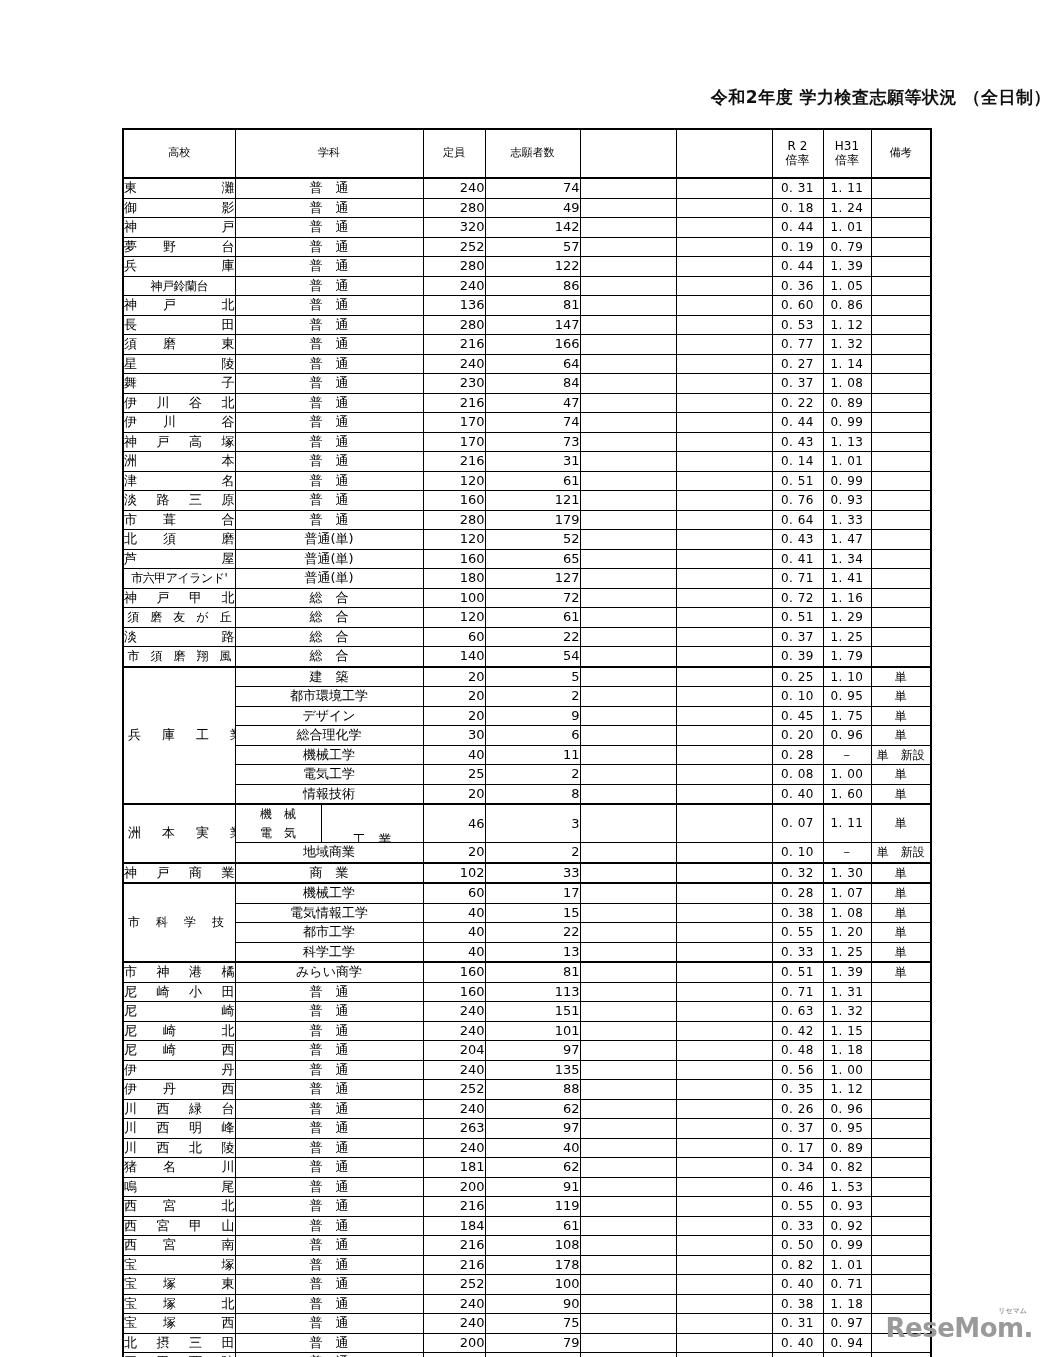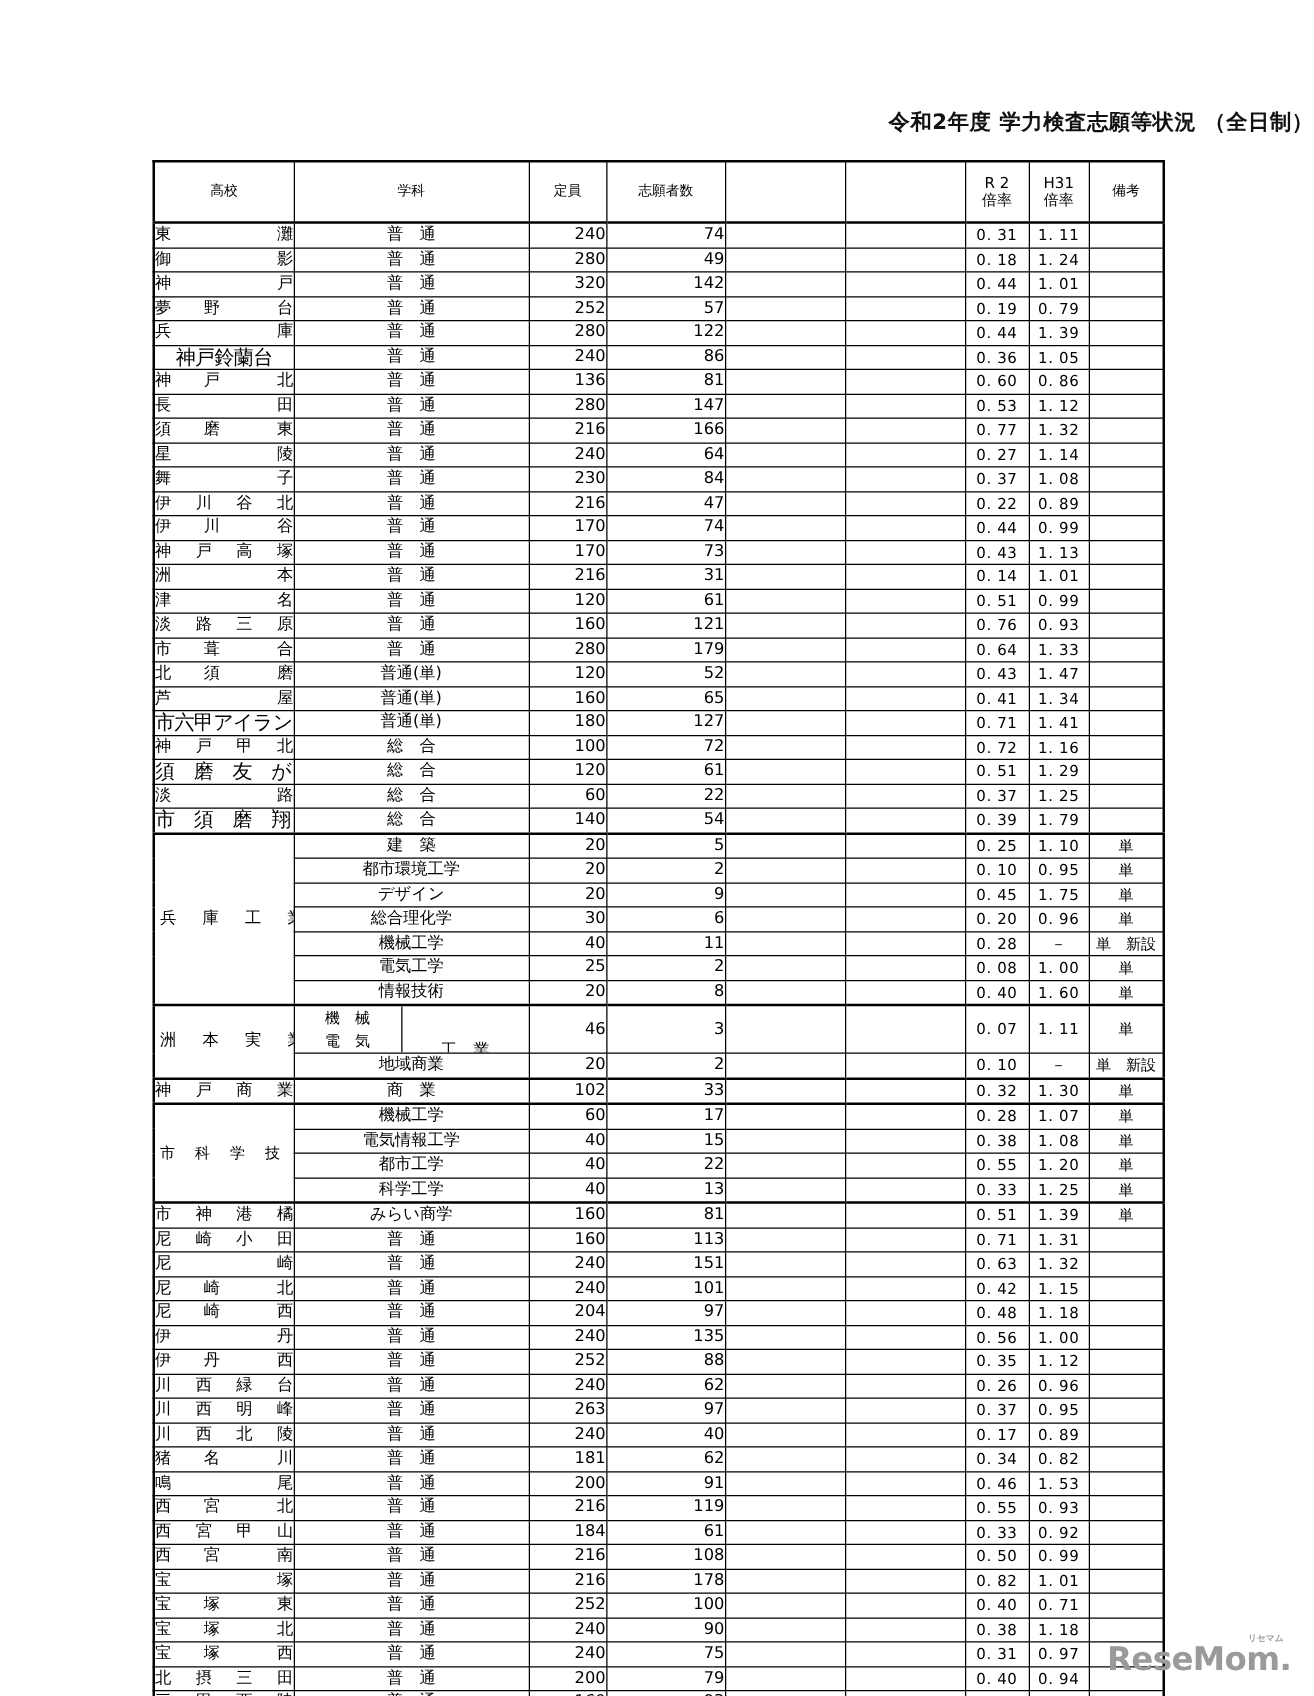--- a/index.html
+++ b/index.html
@@ -86,21 +86,21 @@
   td.school {
     text-align: justify;
     text-align-last: justify;
     font-size: 13px;
     padding: 0 4px;
     letter-spacing: 0;
   }
   td.school.tight {
     text-align: center;
     text-align-last: center;
-    font-size: 16px;
+    font-size: 12px;
     letter-spacing: -0.5px;
   }
   td.course {
     text-align: center;
     font-size: 13px;
   }
   td.num {
     text-align: right;
     padding-right: 4px;
     font-size: 13px;

